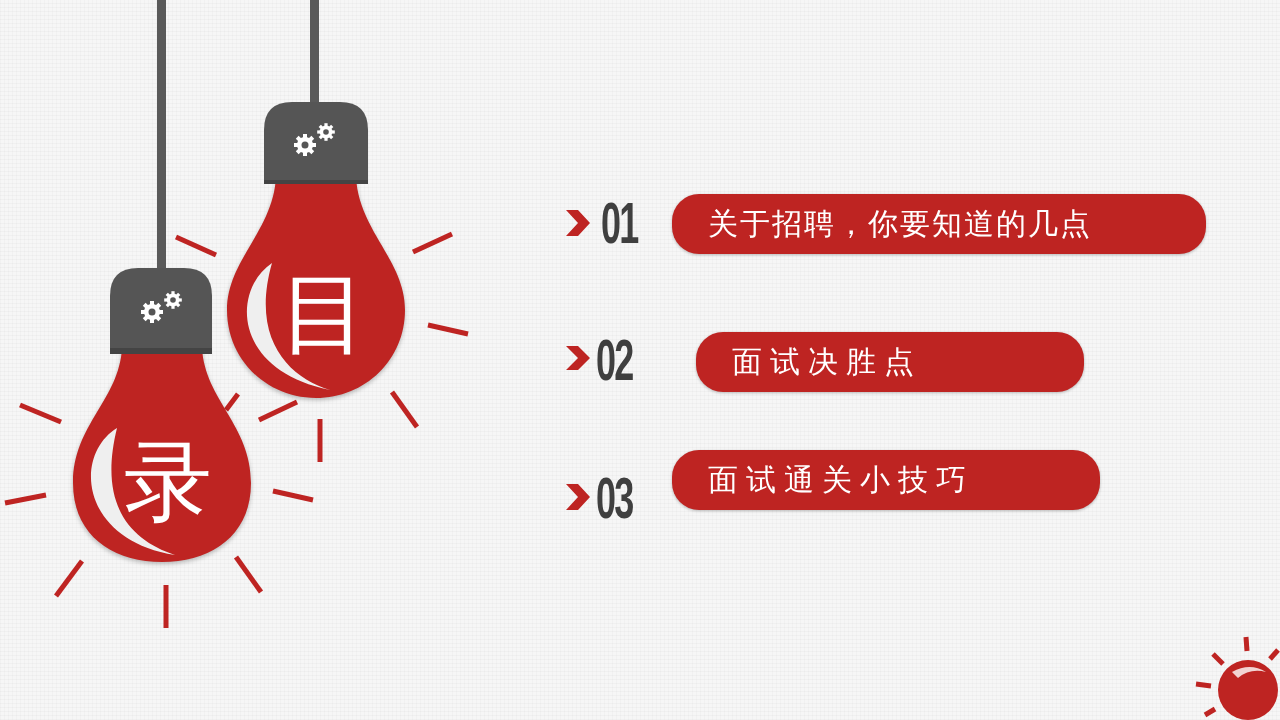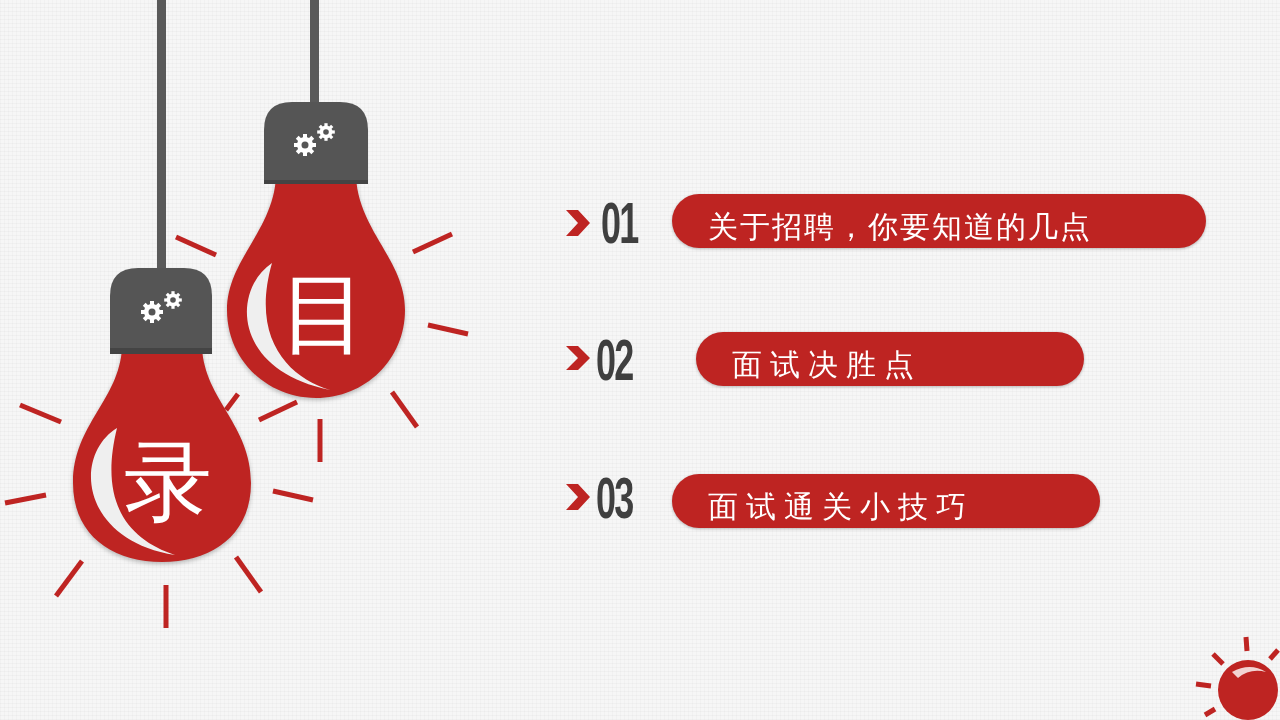--- a/index.html
+++ b/index.html
@@ -5,22 +5,22 @@
   html,body{margin:0;padding:0;}
   body{width:1280px;height:720px;overflow:hidden;position:relative;
     background-color:#f6f6f6;
     background-image:
       repeating-linear-gradient(0deg, rgba(0,0,0,0.025) 0 1px, transparent 1px 4px),
       repeating-linear-gradient(90deg, rgba(0,0,0,0.02) 0 1px, transparent 1px 4px);
     font-family:"DejaVu Sans","Liberation Sans",sans-serif;}
   .art{position:absolute;left:0;top:0;}
   .num{position:absolute;font-family:"Liberation Sans","DejaVu Sans",sans-serif;font-weight:bold;
     color:#3f3f3f;font-size:58px;line-height:58px;letter-spacing:-3px;transform:scaleX(0.62);transform-origin:left top;}
-  .pill{position:absolute;height:54px;border-radius:27px;background:#be2422;
-    box-shadow:0 1px 3px rgba(0,0,0,0.25);display:flex;align-items:flex-end;}
+  .pill{position:absolute;height:60px;border-radius:27px;background:#be2422;
+    box-shadow:0 1px 3px rgba(0,0,0,0.25);display:flex;align-items:center;}
   .pill span{color:#fff;font-size:30px;padding-left:36px;white-space:nowrap;}
   .big-char{position:absolute;color:#fff;font-size:88px;line-height:88px;}
 </style>
 </head>
 <body>
 
 <svg class="art" width="1280" height="720" viewBox="0 0 1280 720">
   <defs>
     <g id="gear">
       <circle r="8" fill="#fff"></circle>
@@ -104,15 +104,15 @@
 <div class="pill" style="left:672px;top:194px;width:534px;">
   <span style="letter-spacing:2px;">关于招聘，你要知道的几点</span>
 </div>
 
 <div class="num" style="left:596px;top:331px;">02</div>
 <div class="pill" style="left:696px;top:332px;width:388px;">
   <span style="letter-spacing:8px;">面试决胜点</span>
 </div>
 
 <div class="num" style="left:596px;top:469px;">03</div>
-<div class="pill" style="left:672px;top:474px;width:428px;">
+<div class="pill" style="left:672px;top:450px;width:428px;">
   <span style="letter-spacing:8px;">面试通关小技巧</span>
 </div>
 
 </body></html>

